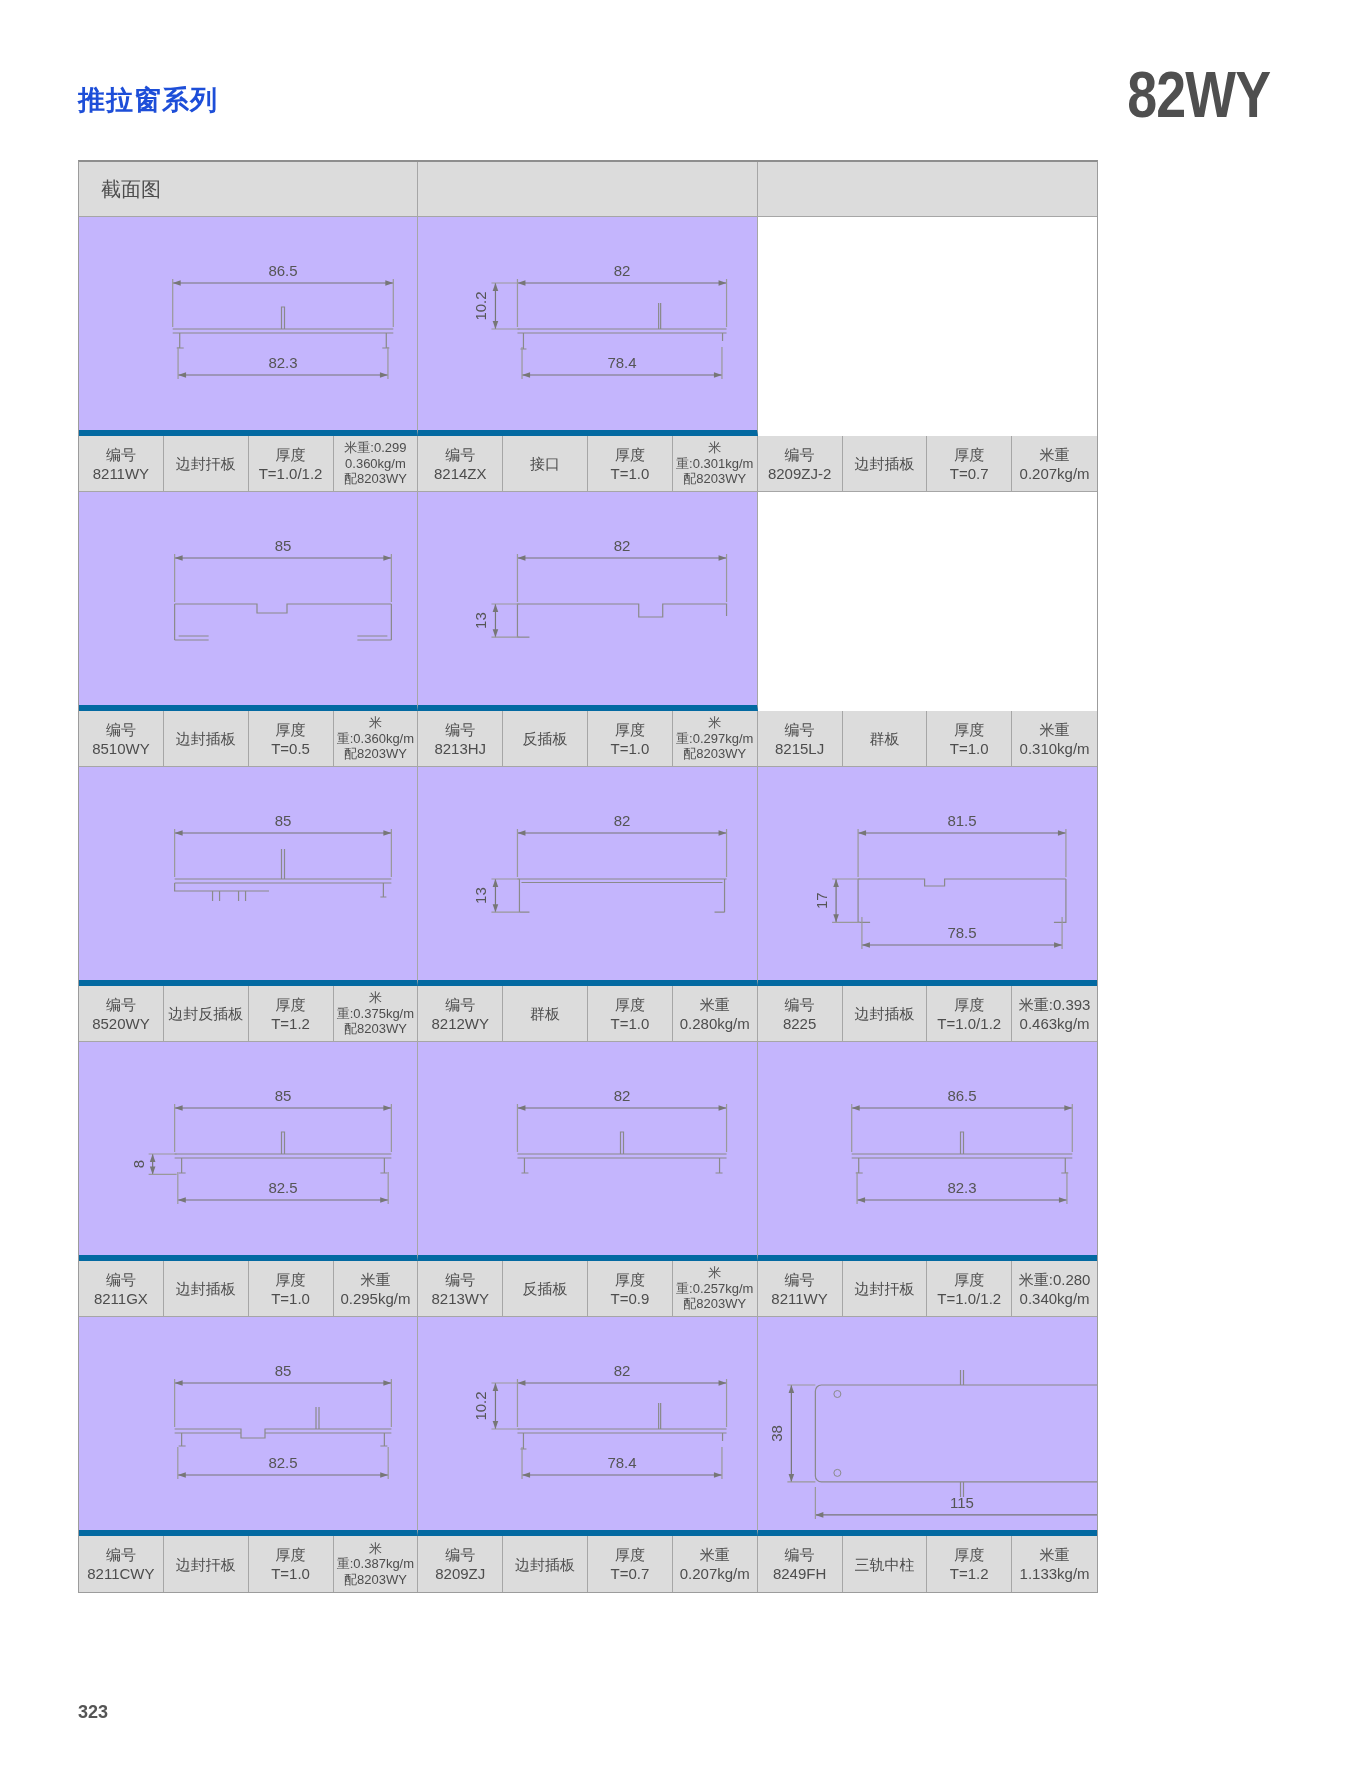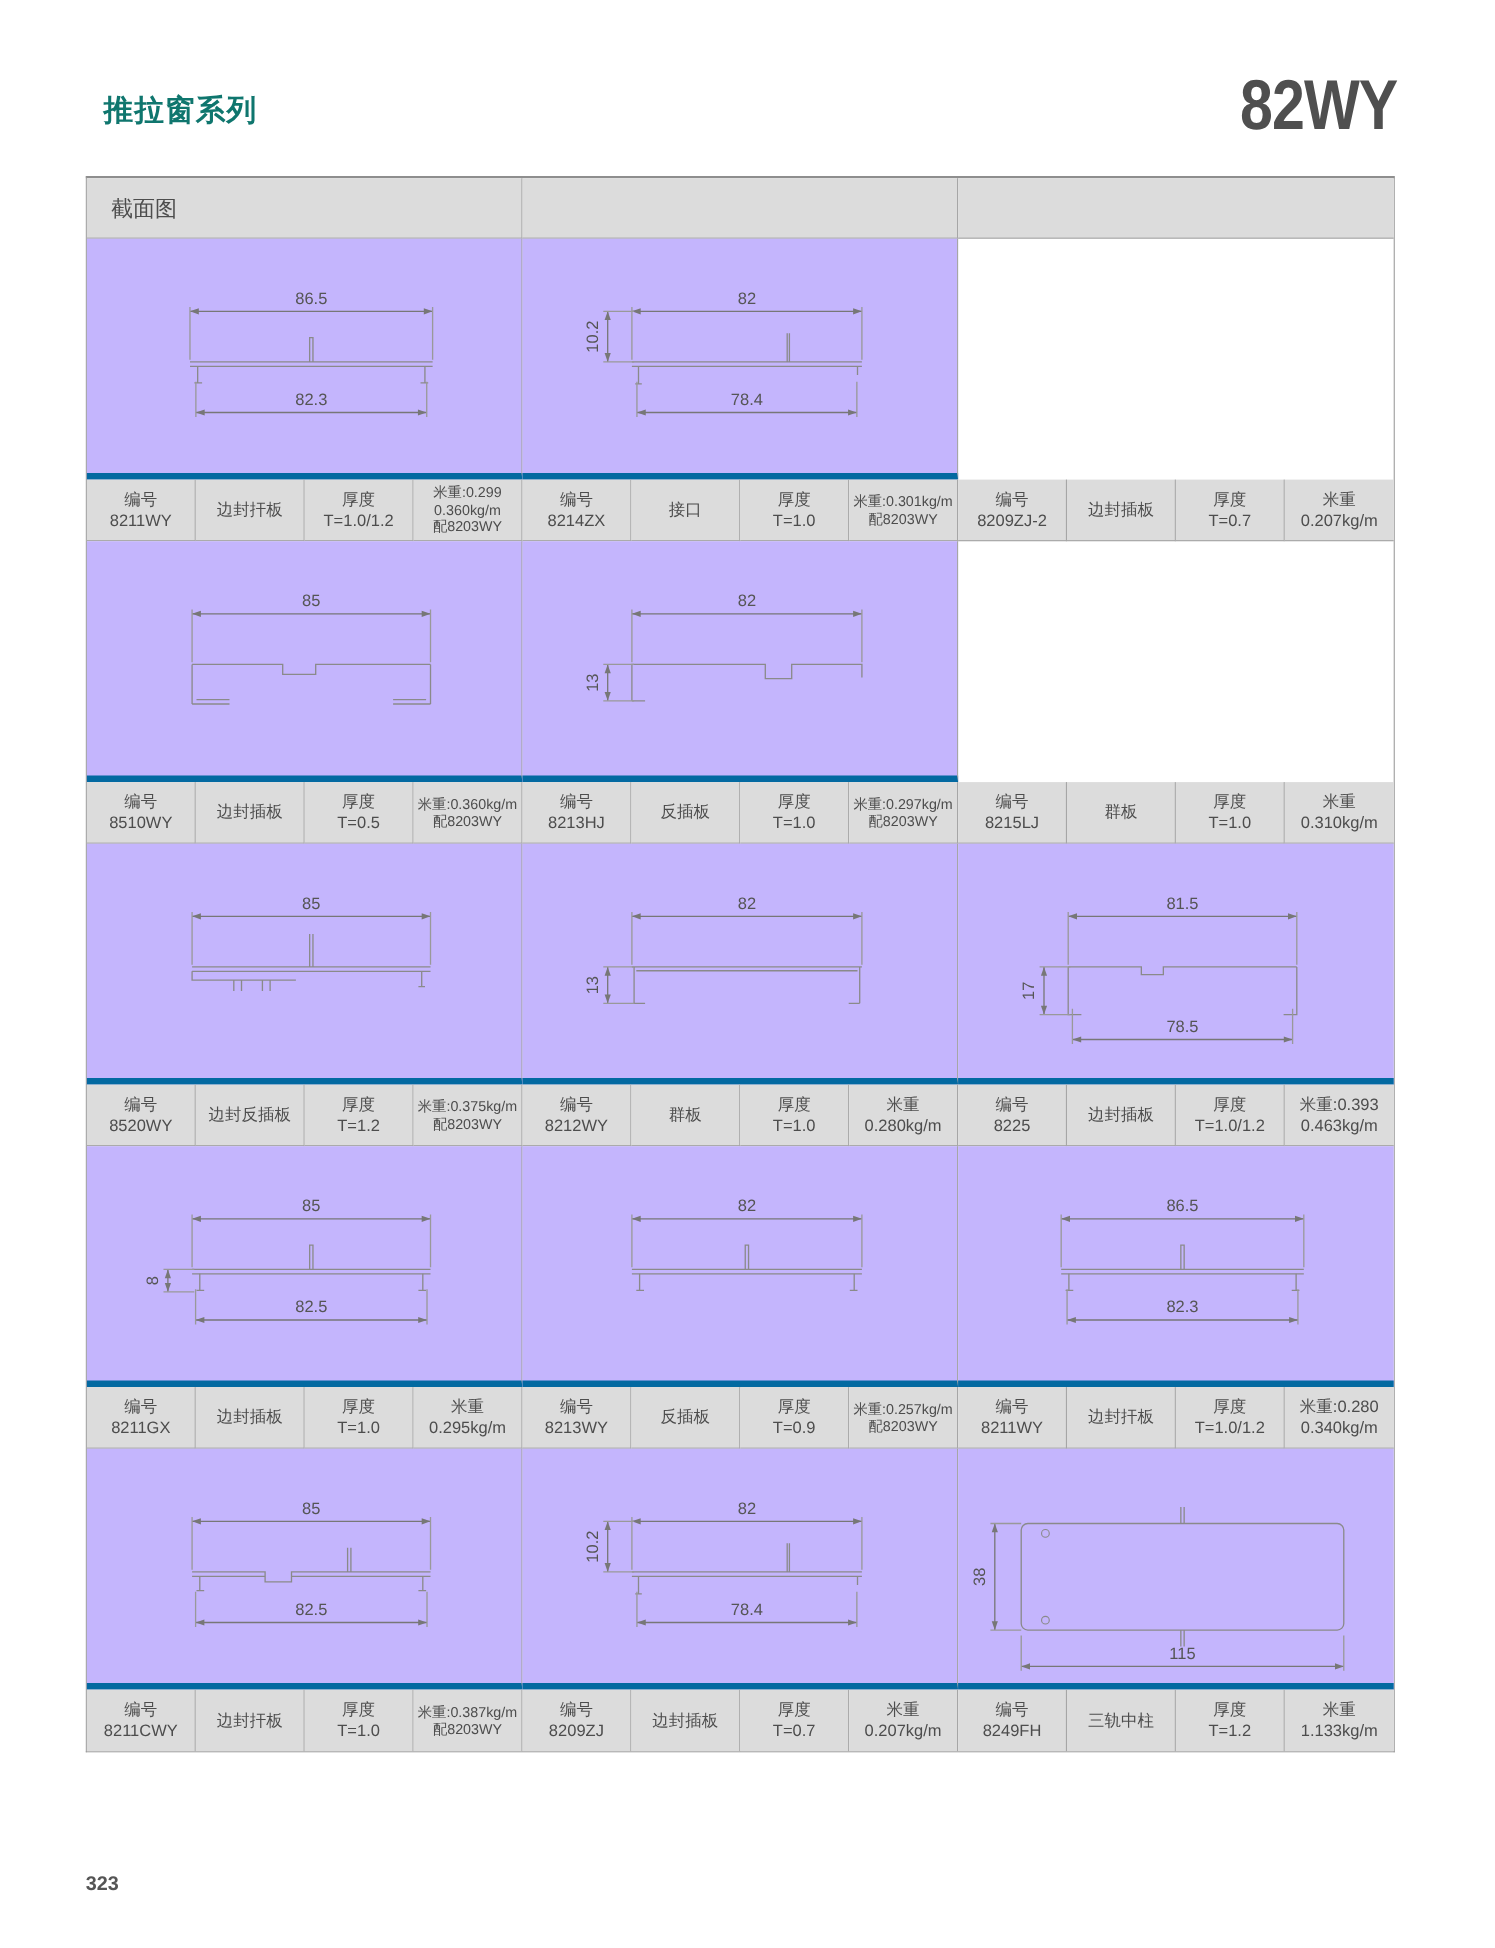--- a/index.html
+++ b/index.html
@@ -1,19 +1,19 @@
 <!DOCTYPE html>
 <html><head>
 <meta charset="utf-8">
 <style>
   html,body{margin:0;padding:0;background:#ffffff;}
   body{width:1359px;height:1771px;position:relative;font-family:"Liberation Sans",sans-serif;color:#4d4d4d;}
-  .series-title{position:absolute;left:78px;top:82px;font-size:27px;font-weight:bold;color:#0f766e;letter-spacing:1px;margin-left:16px;}
+  .series-title{position:absolute;left:78px;top:82px;font-size:27px;font-weight:bold;color:#1d4ed8;letter-spacing:1px;}
   .model{position:absolute;right:89px;top:58px;font-size:64px;font-weight:800;color:#4f4f4f;transform:scaleX(0.84);transform-origin:right center;letter-spacing:-1px;}
-  .catalog{position:absolute;left:78px;top:160px;width:1190px;border:1px solid #9c9c9c;border-top:2px solid #8e8e8e;box-sizing:border-box;}
+  .catalog{position:absolute;left:78px;top:160px;width:1020px;border:1px solid #9c9c9c;border-top:2px solid #8e8e8e;box-sizing:border-box;}
   .thead{display:grid;grid-template-columns:repeat(3,1fr);}
   .thead>div{height:55px;background:#dcdcdc;border-right:1px solid #a6a6a6;border-bottom:1px solid #a6a6a6;display:flex;align-items:center;box-sizing:border-box;}
   .thead>div:nth-child(3){border-right:none;}
   .thead .hlabel{font-size:20px;padding-left:22px;color:#4d4d4d;}
   .draw-row{display:grid;grid-template-columns:repeat(3,1fr);}
   .draw-row>div{height:219px;background:#c4b5fd;border-right:1px solid #a6a6a6;border-bottom:6px solid #0369a1;box-sizing:border-box;overflow:hidden;}
   .draw-row>div:nth-child(3){border-right:none;}
   .spec-row{display:grid;grid-template-columns:repeat(12,1fr);}
   .spec-row>div{height:56px;background:#dcdcdc;border-right:1px solid #a6a6a6;border-bottom:1px solid #a6a6a6;box-sizing:border-box;display:flex;flex-direction:column;align-items:center;justify-content:center;text-align:center;font-size:15px;line-height:19px;color:#4d4d4d;}
   .spec-row>div:nth-child(12){border-right:none;}

